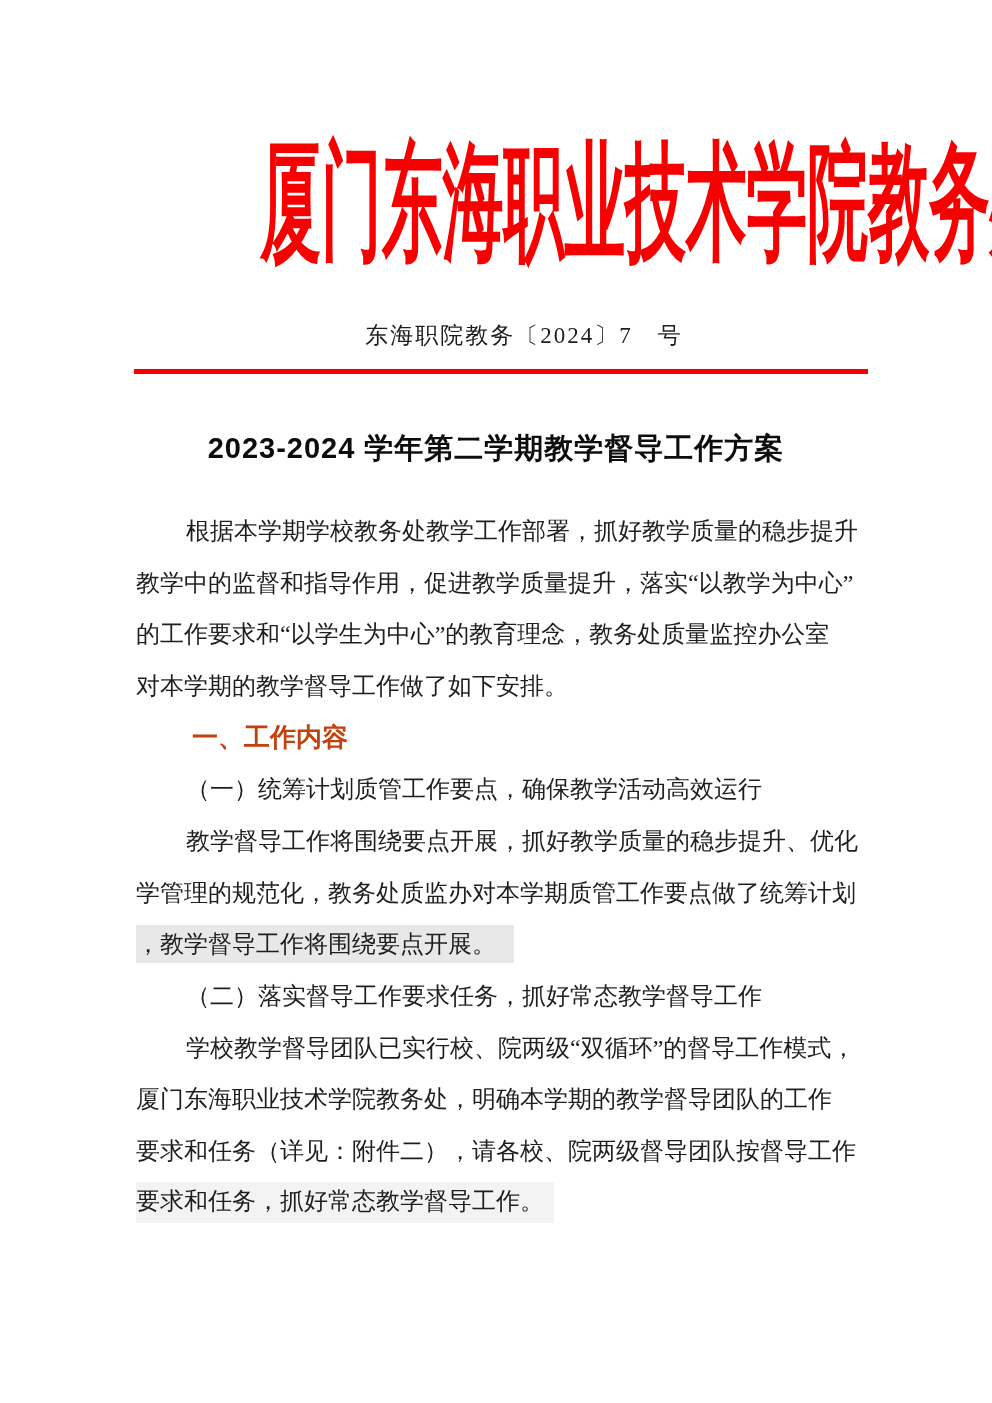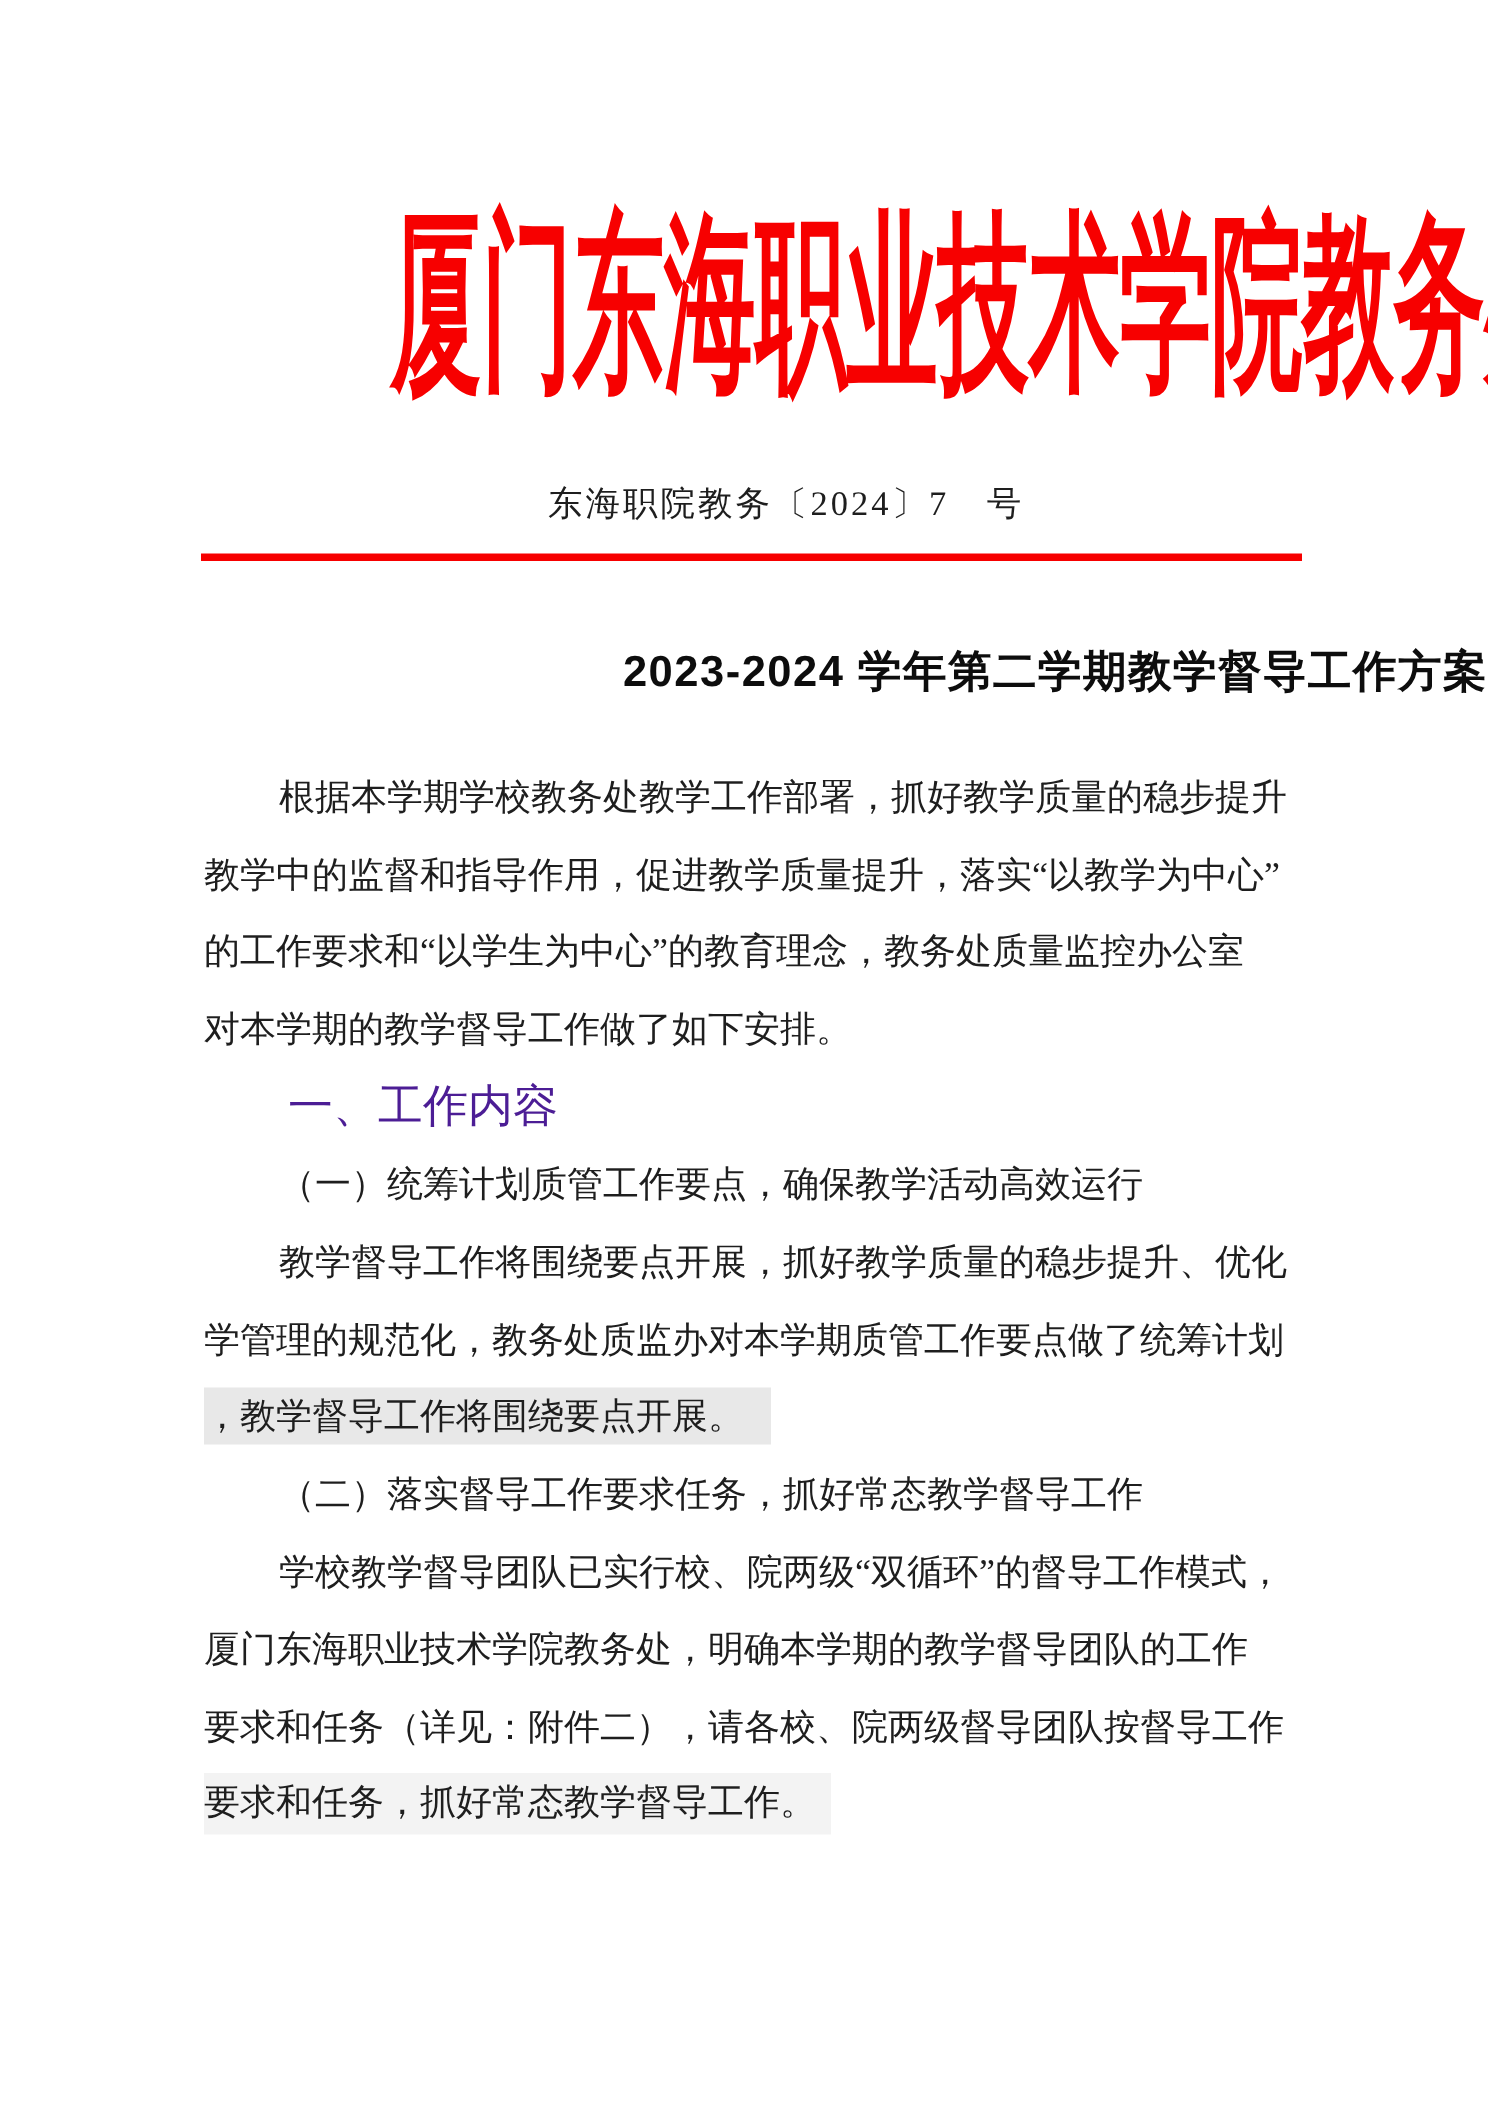--- a/index.html
+++ b/index.html
@@ -55,21 +55,21 @@
     left: 134px;
     width: 734px;
     height: 5px;
     background: var(--accent-red);
   }
   .doc-title {
     position: absolute;
     top: 429px;
     left: 0;
     width: 100%;
-    text-align: right;
+    text-align: center;
     font-family: "Liberation Sans", "DejaVu Sans", sans-serif;
     font-weight: bold;
     font-size: 29px;
     line-height: 38px;
     color: #0d0d0d;
     letter-spacing: 1px;
   }
   .body-text {
     position: absolute;
     top: 505px;
@@ -81,23 +81,23 @@
   }
   .line {
     height: 51.7px;
     display: flex;
     align-items: center;
     white-space: nowrap;
   }
   .line.indent { padding-left: 50px; }
   .line.heading {
     font-family: "Liberation Sans", "DejaVu Sans", sans-serif;
-    font-weight: normal;
-    font-size: 30px;
-    color: #4c1d95;
+    font-weight: bold;
+    font-size: 26px;
+    color: #c2410c;
     padding-left: 56px;
   }
   .hl {
     background: var(--highlight);
     padding: 3px 18px 3px 0;
     font-family: Liberation Serif, serif;
   }
   .hl-soft {
     background: var(--highlight-soft);
     padding: 3px 10px 6px 0;

